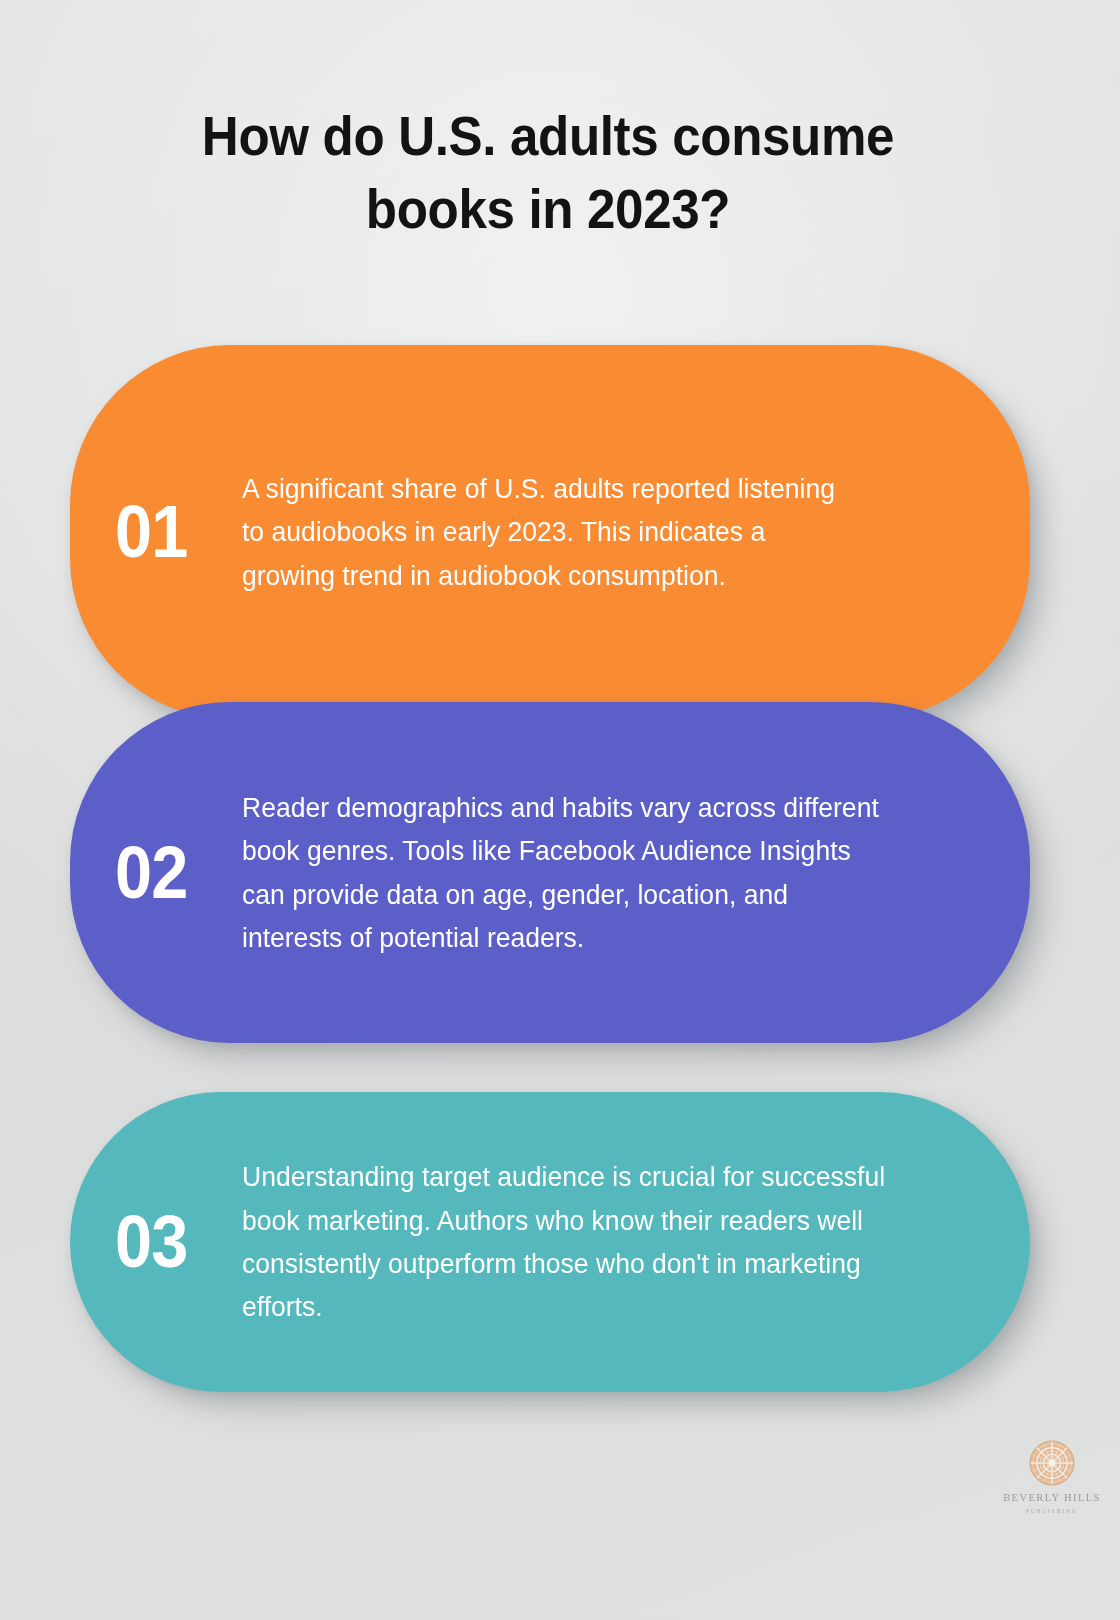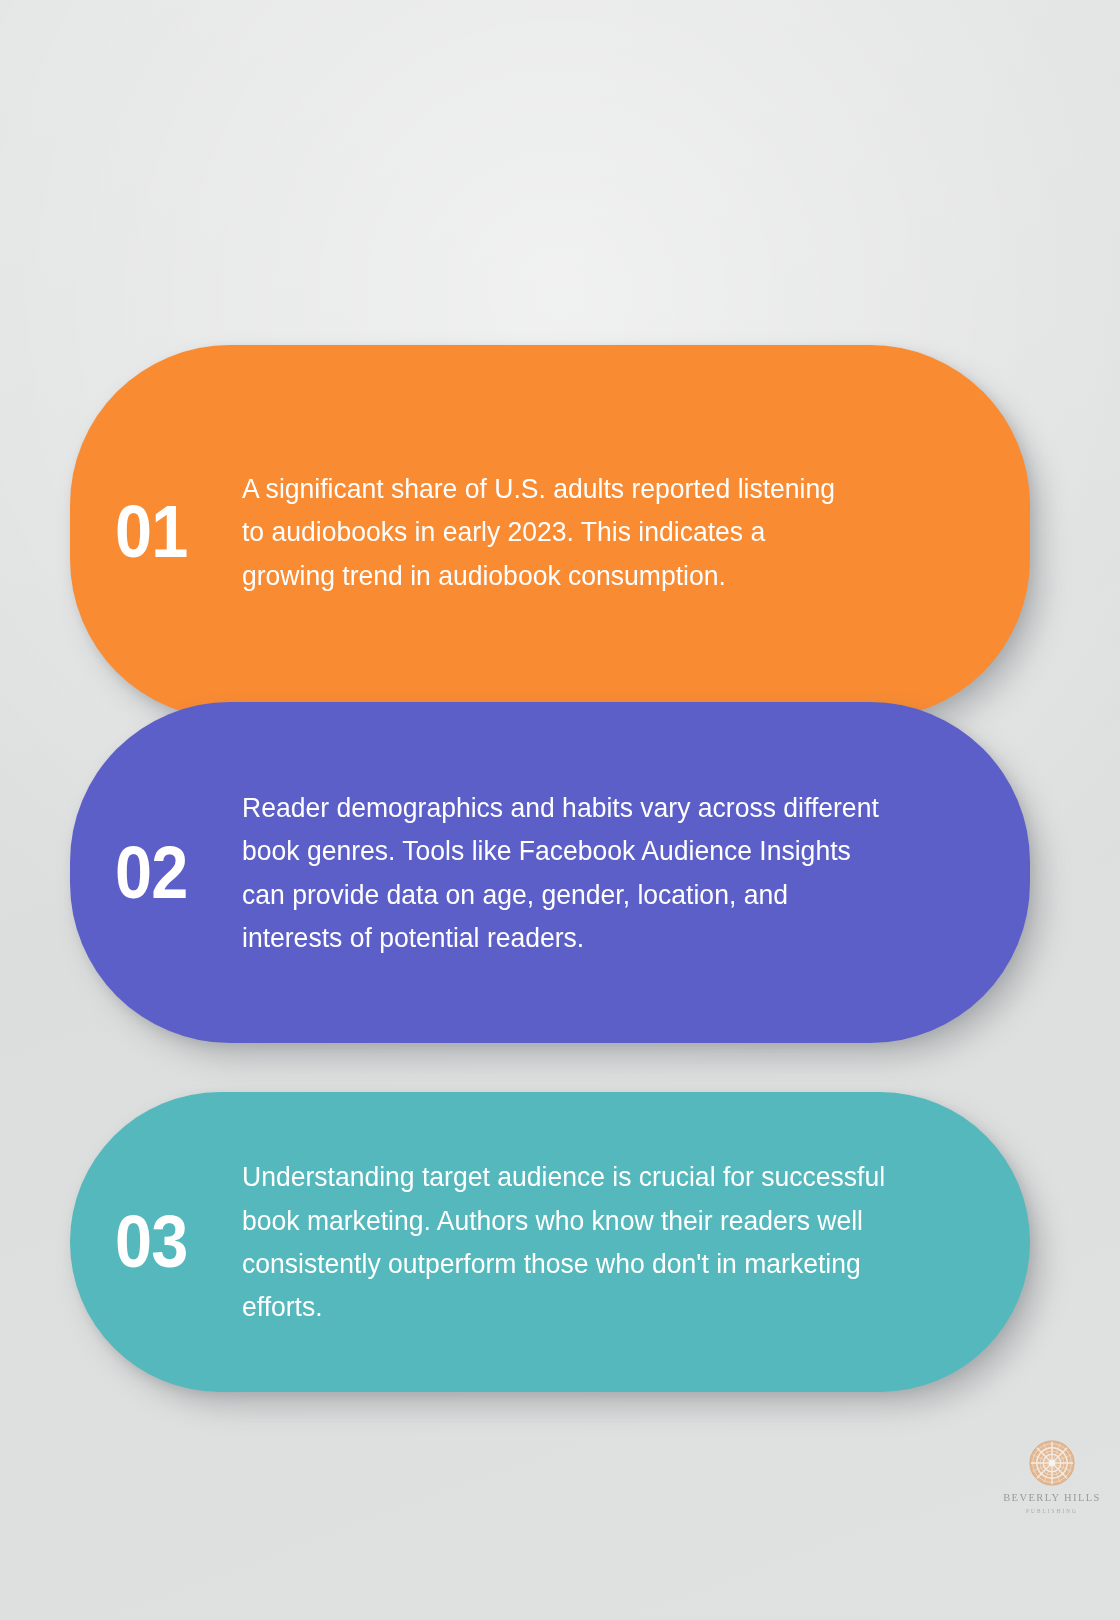--- a/index.html
+++ b/index.html
@@ -127,20 +127,23 @@
     margin-top: 3px;
   }
 </style>
 </head>
 <body>
 
 <div id="bg-wash"></div>
 
 <div id="poster">
 
+  <div id="title-block">
+    <h1 id="page-title">How do U.S. adults consume books in 2023?</h1>
+  </div>
 
   <div class="card" id="card-1">
     <div class="card-number">01</div>
     <div class="card-text">A significant share of U.S. adults reported listening to audiobooks in early 2023. This indicates a growing trend in audiobook consumption.</div>
   </div>
 
   <div class="card" id="card-2">
     <div class="card-number">02</div>
     <div class="card-text">Reader demographics and habits vary across different book genres. Tools like Facebook Audience Insights can provide data on age, gender, location, and interests of potential readers.</div>
   </div>

